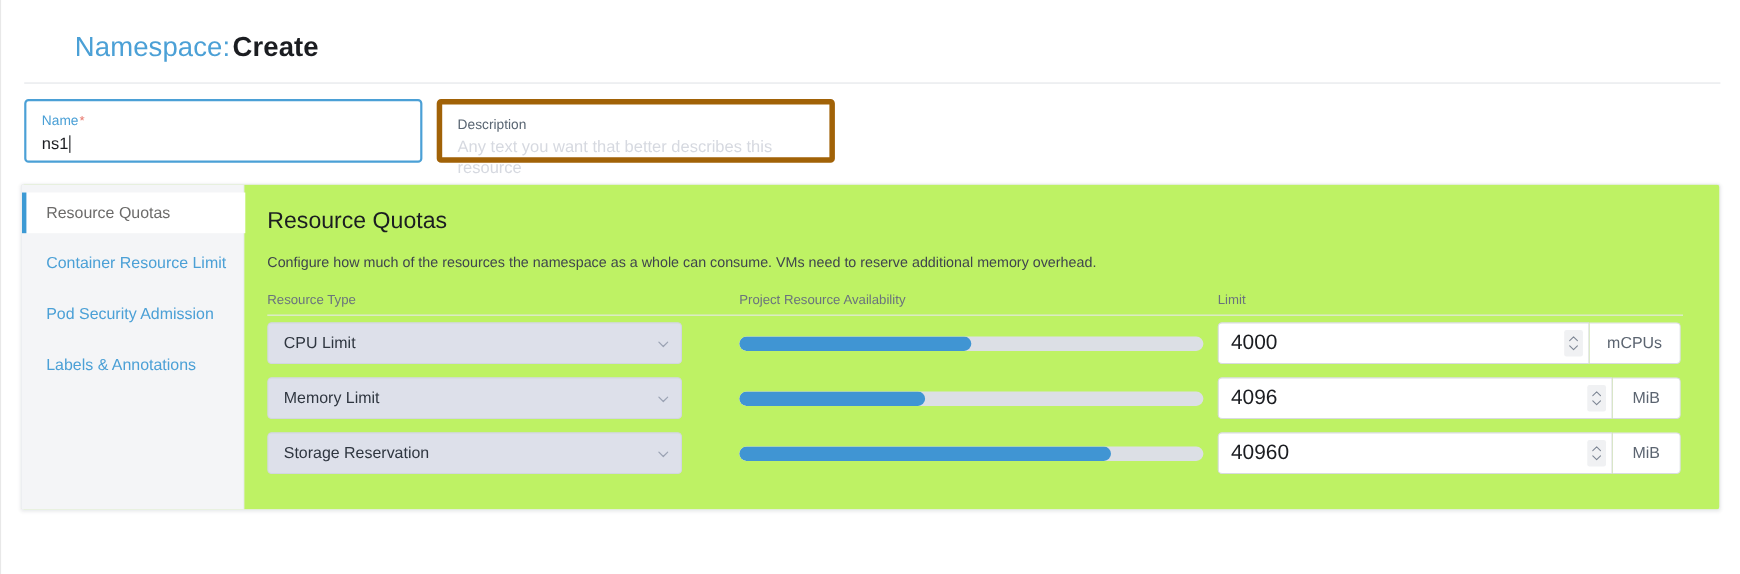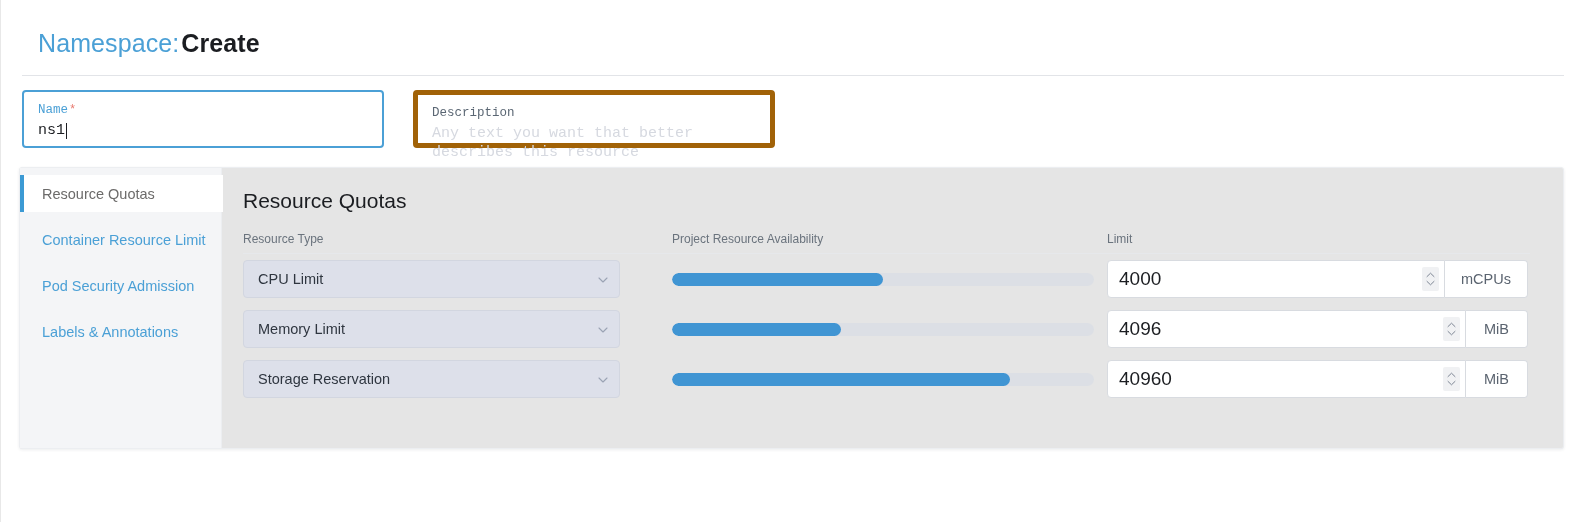--- a/index.html
+++ b/index.html
@@ -14,20 +14,21 @@
     position: relative;
     width: 1582px; height: 522px;
     background: #ffffff;
     border-left: 1px solid #e8e8e8;
     overflow: hidden;
   }
 
   
   .page-header {
     padding: 28px 0 0 37px;
+    margin-left: 30px;
   }
   .page-title {
     font-size: 25px;
     line-height: 30px;
     font-weight: 400;
     color: #1b1d21;
     margin: 0;
     letter-spacing: .1px;
   }
   .page-title .ns-label {
@@ -43,23 +44,22 @@
     margin-top: 17px;
     margin-left: 21px;
     margin-right: 18px;
     height: 1px;
     background: #e2e4e8;
   }
 
   
   .form-row {
     display: flex;
-    gap: 29px;
+    gap: 13px;
     padding: 14px 0 0 21px;
-    font-family: Liberation Mono, monospace;
   }
   .field {
     position: relative;
     border-radius: 4px;
     background: #fff;
     padding: 11px 14px 10px 14px;
   }
   .field.name-field {
     width: 362px;
     height: 58px;
@@ -104,21 +104,21 @@
     margin-top: 4px;
     font-size: 15px;
     line-height: 19px;
     color: #d6d9e0;
   }
 
   
   .card {
     position: relative;
     margin: 19px 18px 0 18px;
-    background: #e5e5e5;
+    background: #bef264;
     border: 1px solid #eceef1;
     border-radius: 3px;
     box-shadow: 0 1px 3px rgba(40,50,70,.09);
     display: flex;
     min-height: 282px;
     justify-content: center;
   }
   .card-sidebar {
     width: 202px;
     background: #f4f5f7;
@@ -314,20 +314,21 @@
       <div class="tab">
         <span>Pod Security Admission</span>
       </div>
       <div class="tab">
         <span>Labels &amp; Annotations</span>
       </div>
     </div>
 
     <div class="card-body">
       <h2 class="section-title">Resource Quotas</h2>
+      <div class="section-desc">Configure how much of the resources the namespace as a whole can consume. VMs need to reserve additional memory overhead.</div>
 
       <div class="quota-table">
 
         <div class="quota-head">
           <div class="col-type col-head-text">Resource Type</div>
           <div class="col-avail col-head-text">Project Resource Availability</div>
           <div class="col-limit col-head-text">Limit</div>
         </div>
 
         <div class="quota-row">

